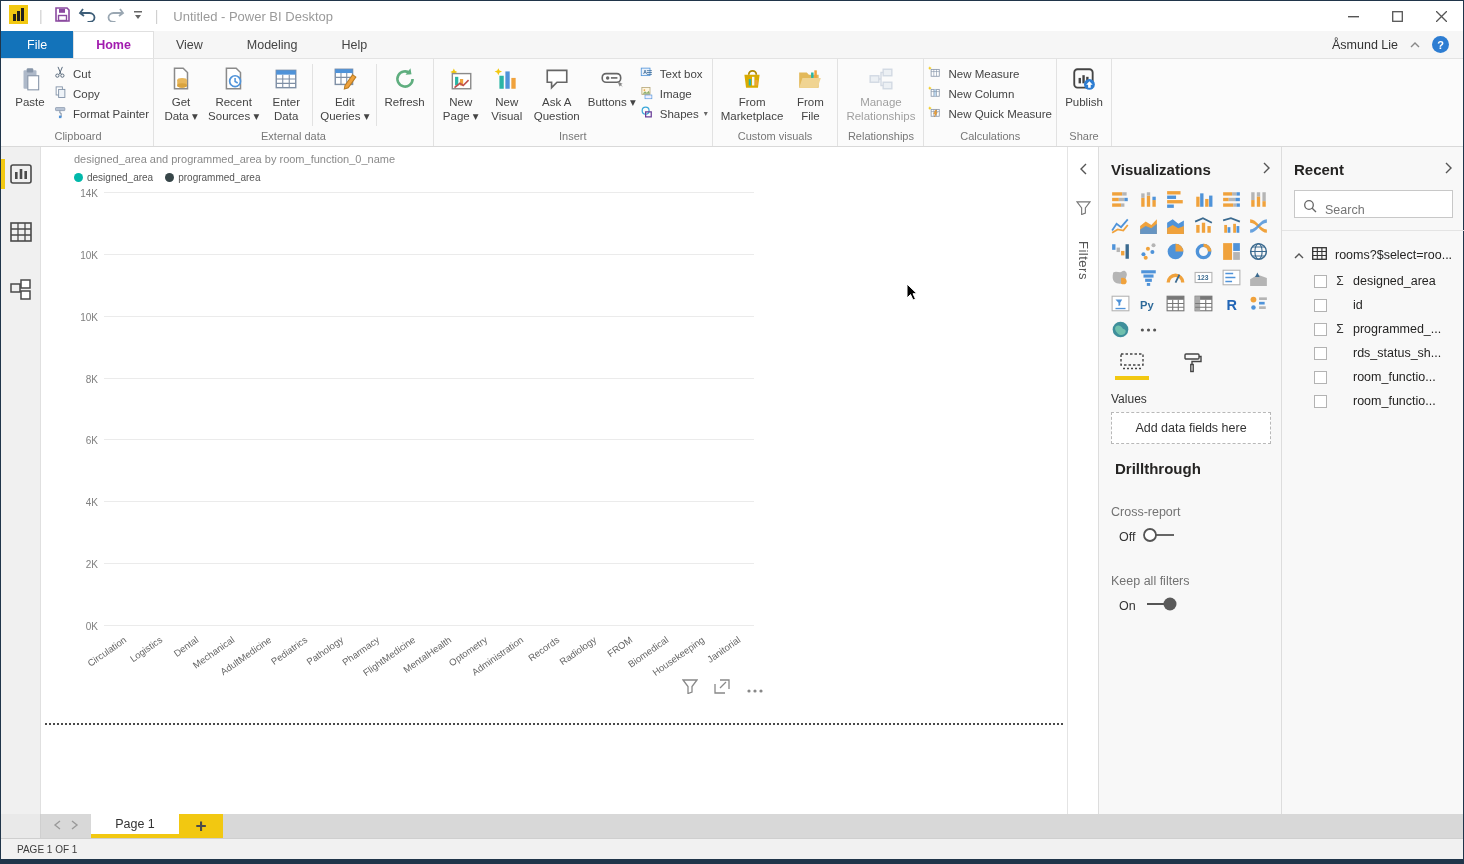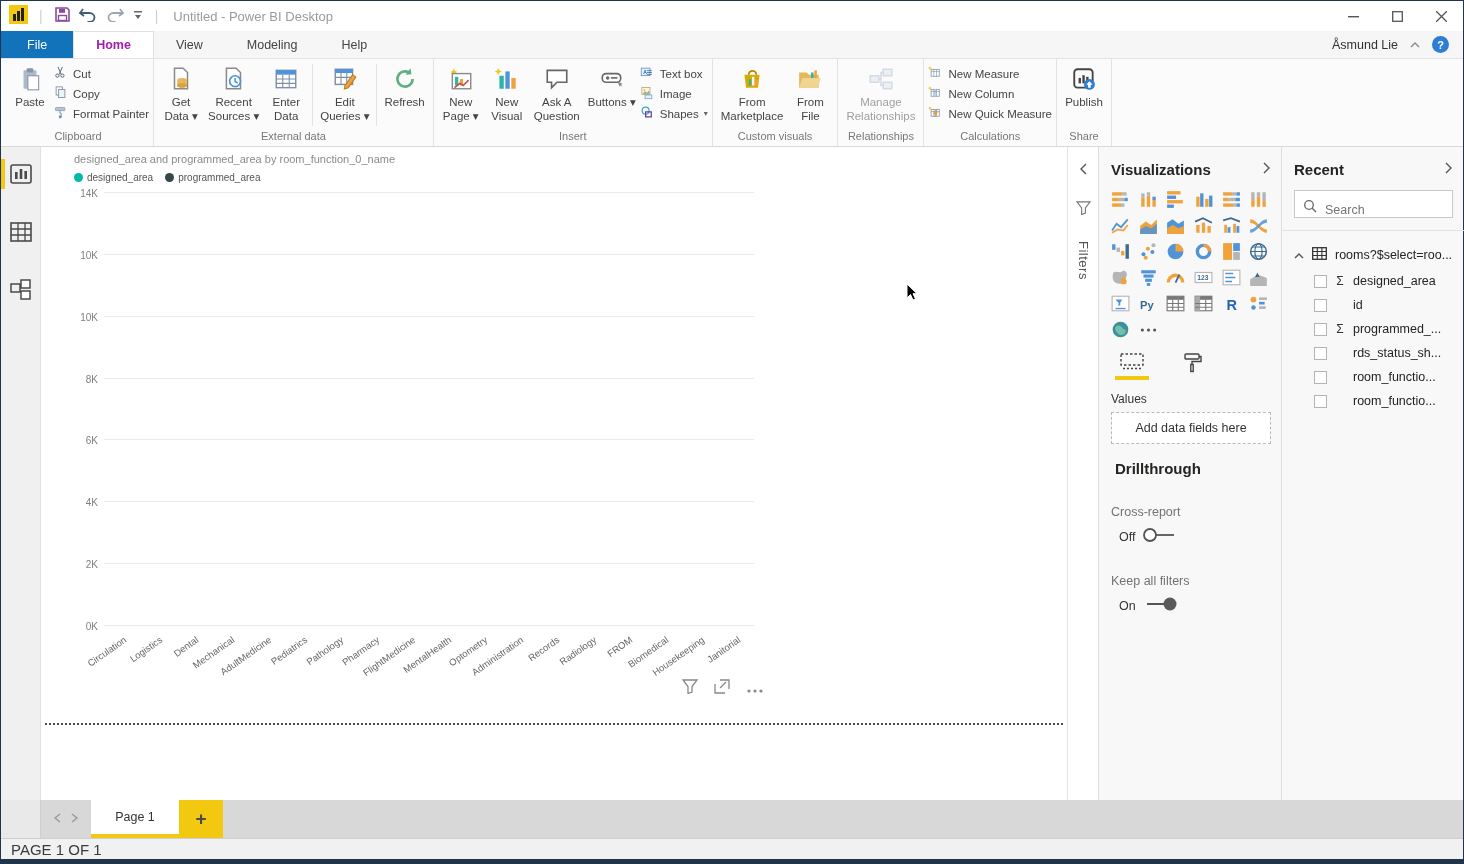--- a/index.html
+++ b/index.html
@@ -88,26 +88,26 @@
   .searchbox { display:flex; align-items:flex-end; gap:8px; background:#fff; border:1px solid #c8c8c8; height:28px; padding:0 8px; margin-bottom:12px; }
   .searchbox input { border:none; outline:none; font-size:12.5px; color:#333; width:110px; font-family:"Liberation Sans",sans-serif; background:transparent; }
   .fields-divider { height:1px; background:#e4e4e4; margin:0 -12px 10px -12px; }
   .table-row { display:flex; align-items:center; gap:8px; padding:6px 0; font-size:12.5px; color:#252423; }
   .field-row { display:flex; align-items:center; gap:7px; padding:5px 0 5px 20px; font-size:12.5px; color:#252423; }
   .checkbox { width:13px; height:13px; border:1px solid #b3b3b3; background:#fff; flex:0 0 auto; }
   .sigma { font-size:12px; color:#333; width:12px; text-align:center; }
   .sigma-space { width:12px; }
 
   
-  .pagesbar { height:38px; background:#d8d8d8; display:flex; align-items:stretch; flex:0 0 auto; }
+  .pagesbar { height:24px; background:#d8d8d8; display:flex; align-items:stretch; flex:0 0 auto; }
   .pages-corner { width:40px; background:#e9e9e9; border-right:1px solid #cfcfcf; }
   .page-nav { display:flex; align-items:center; gap:10px; padding:0 12px; color:#9a9a9a; font-size:12px; }
   .page-tab { width:88px; background:#fff; display:flex; align-items:center; justify-content:center; font-size:12.5px; color:#333; border-bottom:4px solid #f2c811; }
   .add-page { width:44px; background:#f2c811; display:flex; align-items:center; justify-content:center; color:#4a4a4a; font-size:19px; font-weight:bold; }
-  .statusbar { height:21px; background:#f1f1f1; border-top:1px solid #cfcfcf; display:flex; align-items:center; padding-left:10px; font-size:15px; color:#3b3b3b; flex:0 0 auto; }
+  .statusbar { height:21px; background:#f1f1f1; border-top:1px solid #cfcfcf; display:flex; align-items:center; padding-left:16px; font-size:10px; color:#3b3b3b; flex:0 0 auto; }
 
   .cursor { position:absolute; left:905px; top:282px; z-index:50; pointer-events:none; }
 </style>
 </head>
 <body>
 
 <div class="window">
 
   <div class="titlebar">
     <div class="qat">

